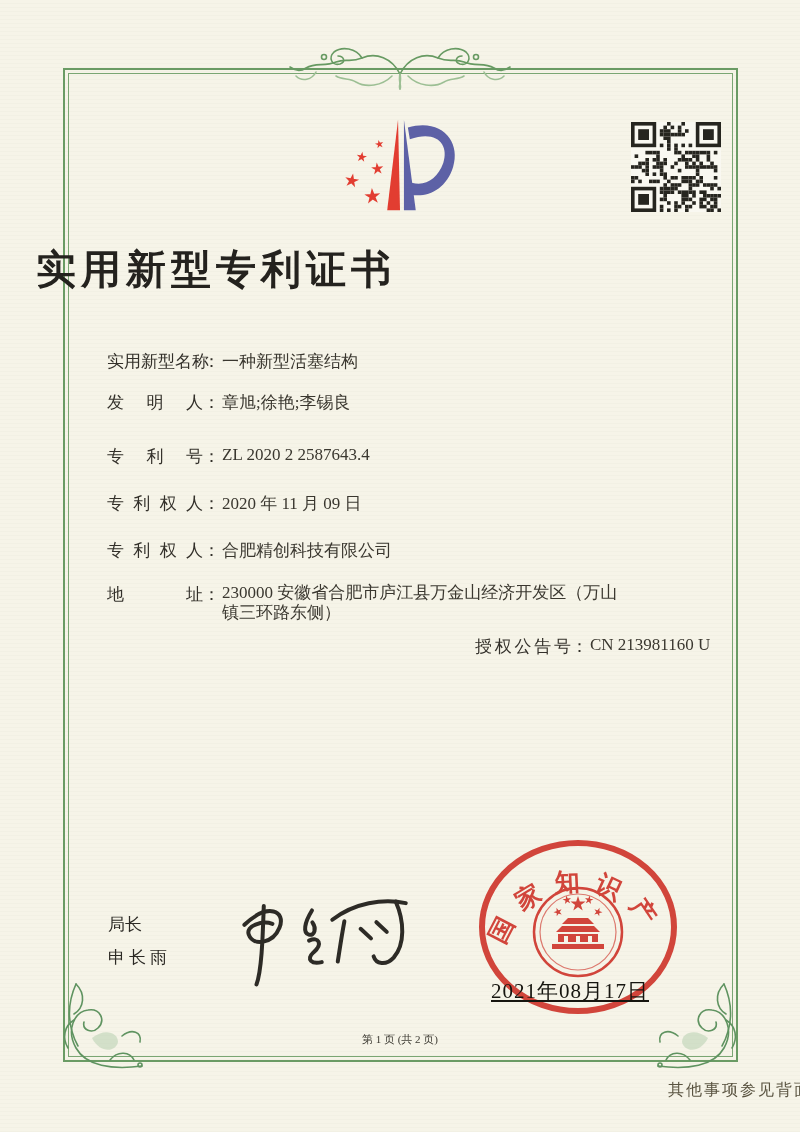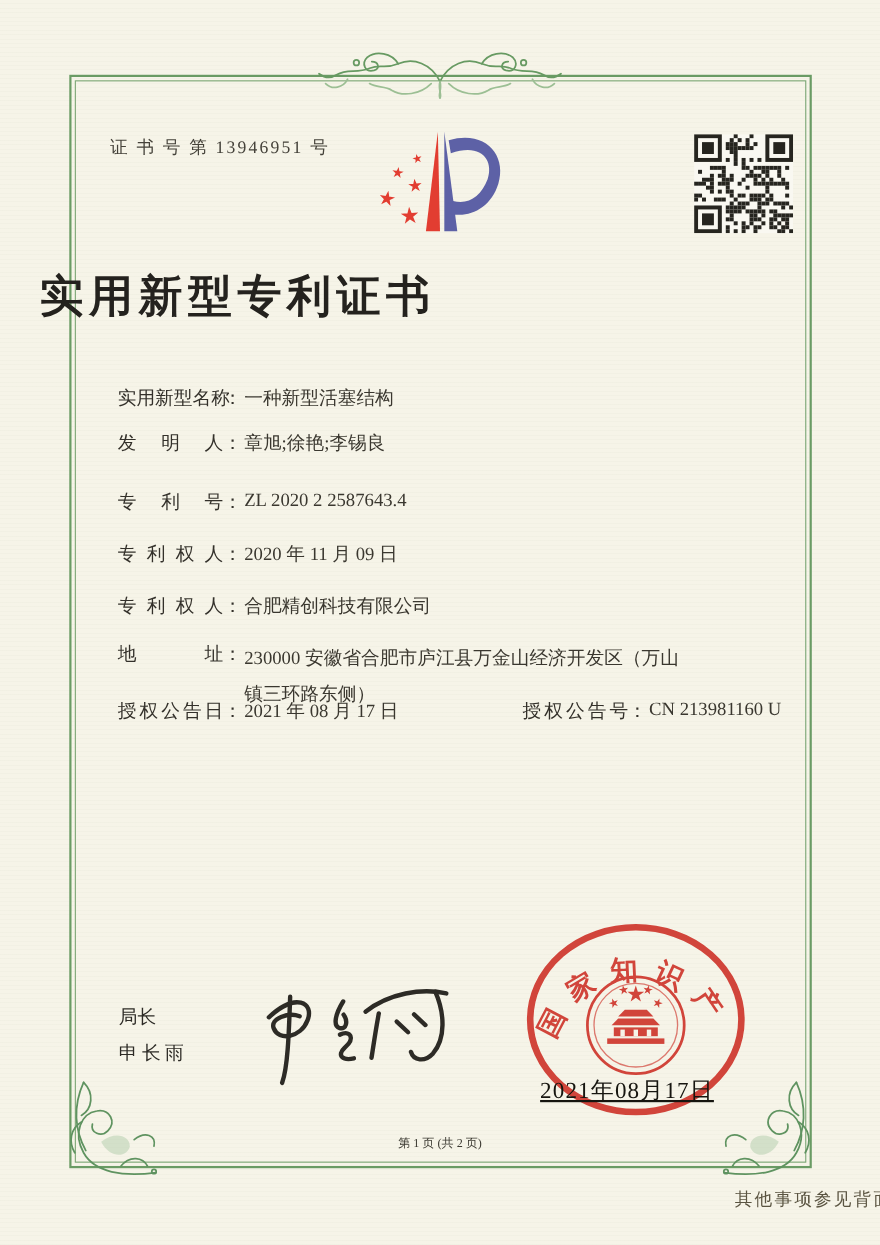--- a/index.html
+++ b/index.html
@@ -14,21 +14,21 @@
   .cert-no{position:absolute;left:100px;top:124px;font-size:16px;letter-spacing:2px;color:#45423a;}
   .logo{position:absolute;left:330px;top:102px;width:140px;height:118px;}
   .qr{position:absolute;left:631px;top:122px;width:90px;height:90px;}
   .title{position:absolute;left:12px;top:242px;width:100%;
     font-size:40px;font-weight:bold;letter-spacing:5px;color:#24221e;padding-left:24px;}
   .fields{position:absolute;left:107px;top:338px;width:610px;font-size:17px;color:#33302a;}
   .frow{position:absolute;left:0;white-space:nowrap;}
   .flabel{display:inline-block;width:96px;text-align:justify;text-align-last:justify;vertical-align:top;}
   .fcolon{display:inline-block;width:17px;vertical-align:top;}
   .fvalue{display:inline-block;vertical-align:top;margin-left:2px;color:#3a372f;}
-  .fvalue.wrap{white-space:normal;width:400px;line-height:32px;}
+  .fvalue.wrap{white-space:normal;width:400px;line-height:20px;}
   .pair2{position:absolute;left:368px;top:0;white-space:nowrap;}
   .paras{position:absolute;left:107px;top:663px;width:602px;font-size:16px;line-height:31px;color:#55503e;}
   .paras p{margin:0;text-indent:2em;}
   .sign-title{position:absolute;left:108px;top:913px;font-size:17px;color:#2c2a25;}
   .sign-name{position:absolute;left:108px;top:946px;font-size:17px;color:#2c2a25;letter-spacing:4px;}
   .signature{position:absolute;left:225px;top:890px;width:205px;height:108px;}
   .seal{position:absolute;left:478px;top:840px;width:200px;height:174px;opacity:.93;}
   .seal-date{position:absolute;left:491px;top:977px;font-size:21px;color:#16150f;letter-spacing:1px;z-index:5;text-decoration:underline;}
   .page-num{position:absolute;left:0;top:1032px;width:800px;text-align:center;font-size:11px;color:#3c3a32;}
   .back-note{position:absolute;left:12px;top:1080px;width:800px;text-align:right;font-size:16px;color:#5a5441;letter-spacing:2px;}
@@ -76,21 +76,20 @@
       <path d="M26,70 C16,52 14,30 24,8"></path>
       <path d="M24,8 C34,18 32,32 22,38"></path>
       <path d="M22,44 C12,50 10,62 16,72"></path>
       <path d="M58,84 C66,74 78,76 82,84"></path>
       <path d="M70,60 C80,52 90,56 88,66"></path>
       <path d="M40,62 C52,52 66,56 66,66 C64,76 48,78 40,62 Z" fill="#a9c8a4" opacity="0.45" stroke="none"></path>
       <circle cx="88" cy="89" r="2"></circle>
     </g>
   </svg>
 
-  <div class="cert-no">证 书 号 第 13946951 号</div>
 
   <svg class="logo" viewBox="0 0 140 120">
     <defs>
       <path id="star" d="M0,-1 L0.588,0.809 L-0.951,-0.309 L0.951,-0.309 L-0.588,0.809 Z"></path>
     </defs>
     <polygon points="68,18 57,110 70,110" fill="#e23d31"></polygon>
     <polygon points="74,18 74,110 86,110" fill="#5d61a6"></polygon>
     <path d="M78,26 C112,16 132,40 124,66 C117,89 97,98 80,94 L82,82 C96,86 108,78 114,62 C120,44 108,28 80,38 Z" fill="#5d61a6"></path>
     <use href="#star" transform="translate(49,43) scale(4.5) rotate(-12)" fill="#e23d31"></use>
     <use href="#star" transform="translate(31,56) scale(5.5) rotate(8)" fill="#e23d31"></use>
@@ -318,23 +317,20 @@
     <div class="frow" style="top:154px">
       <span class="flabel">专利权人</span><span class="fcolon">：</span><span class="fvalue">2020 年 11 月 09 日</span>
     </div>
     <div class="frow" style="top:201px">
       <span class="flabel">专利权人</span><span class="fcolon">：</span><span class="fvalue">合肥精创科技有限公司</span>
     </div>
     <div class="frow" style="top:245px">
       <span class="flabel">地址</span><span class="fcolon">：</span><span class="fvalue wrap">230000 安徽省合肥市庐江县万金山经济开发区（万山镇三环路东侧）</span>
     </div>
     <div class="frow" style="top:297px;width:610px">
-      <span>
-        <span class="flabel">授权公告日</span><span class="fcolon">：</span><span class="fvalue">2021 年 08 月 17 日</span>
-      </span>
       <span class="pair2">
         <span class="flabel">授权公告号</span><span class="fcolon">：</span><span class="fvalue">CN 213981160 U</span>
       </span>
     </div>
   </div>
 
   <div class="paras">
   </div>
 
   <div class="sign-title">局长</div>

